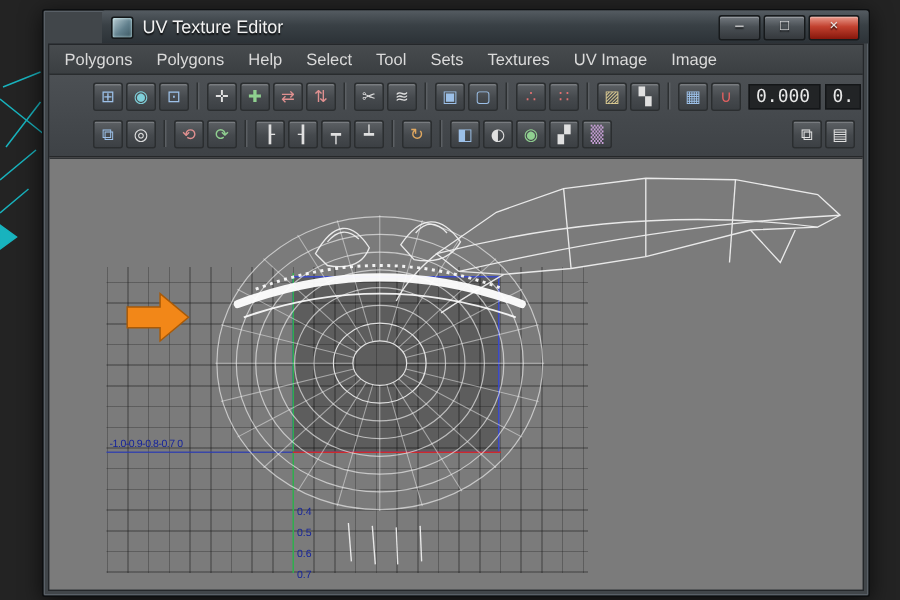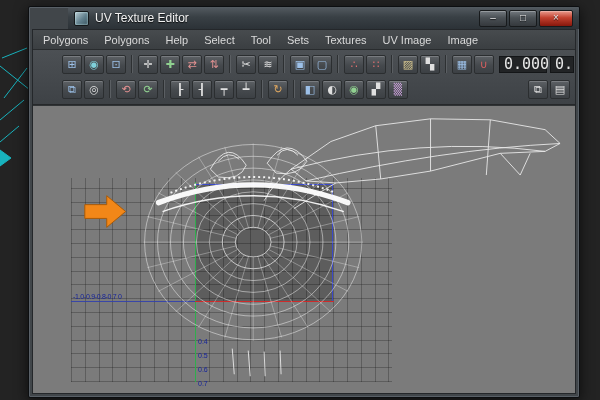--- a/index.html
+++ b/index.html
@@ -74,21 +74,21 @@
     box-shadow:inset 0 1px 0 rgba(255,255,255,.18);
     font-family:"DejaVu Sans",sans-serif;
   }
   .tb-sep{
     width:0;height:18px;margin:0 4px;
     border-left:1px solid #2d3032;border-right:1px solid #5b5f63;
   }
   .spacer{flex:1;}
   .tb-field{
     height:15px;background:#222426;border:1px solid #141618;
-    color:#e8e8e8;font-family:"DejaVu Sans Mono",monospace;font-size:15px;
+    color:#e8e8e8;font-family:"DejaVu Sans Mono",monospace;font-size:12px;
     line-height:15px;padding:0 4px;margin-left:3px;
   }
   .tb-field.small{width:14px;overflow:hidden;margin-right:-3px;}
   .tb-field.main{width:38px;}
 
   
   .viewport{
     flex:1;position:relative;overflow:hidden;background:#7b7b7b;
     border-top:1px solid #303335;
   }

